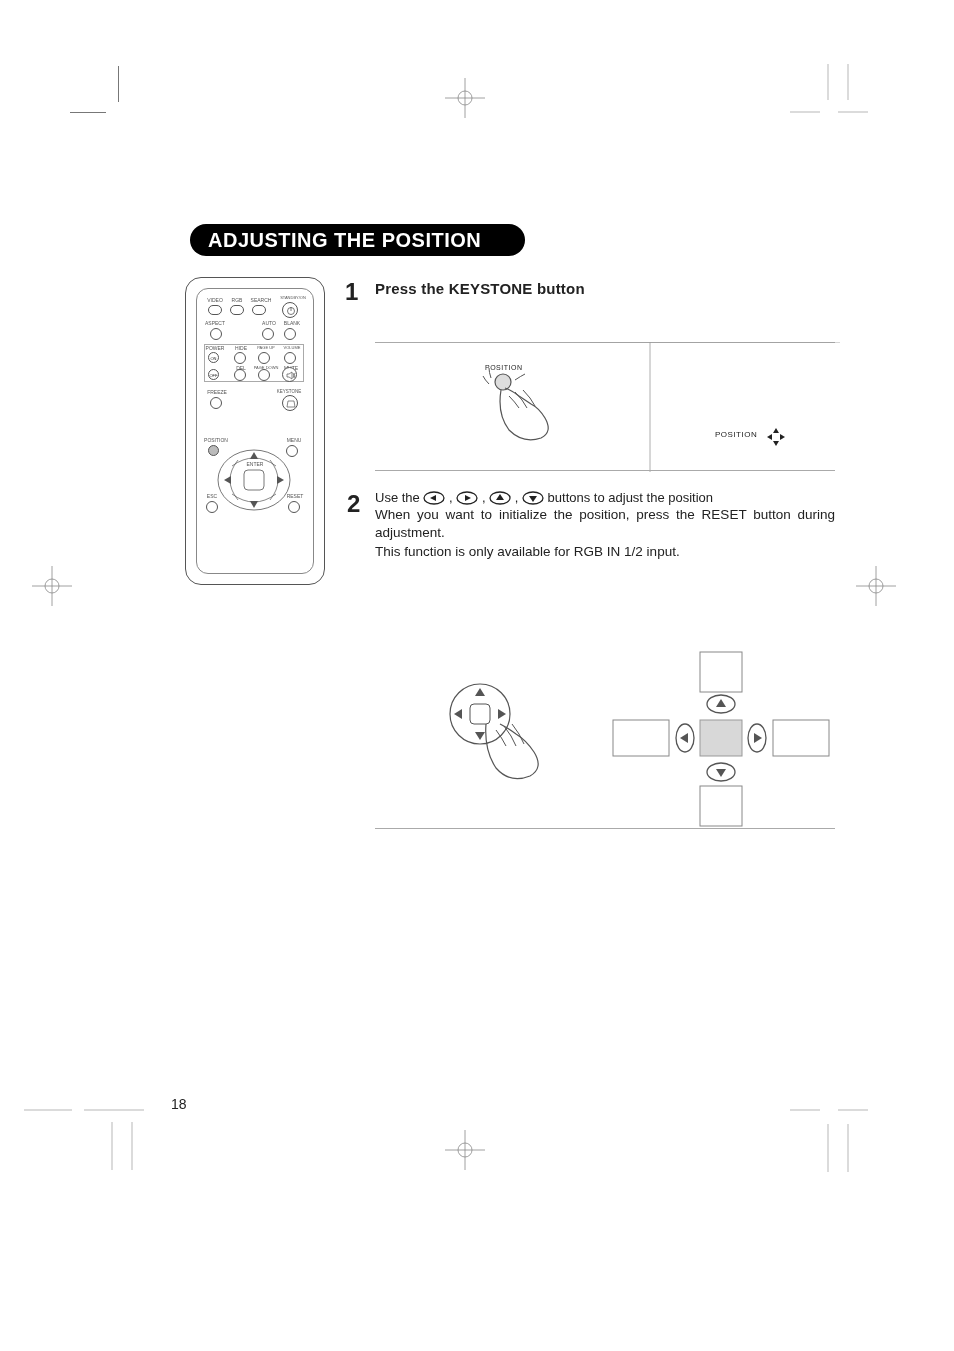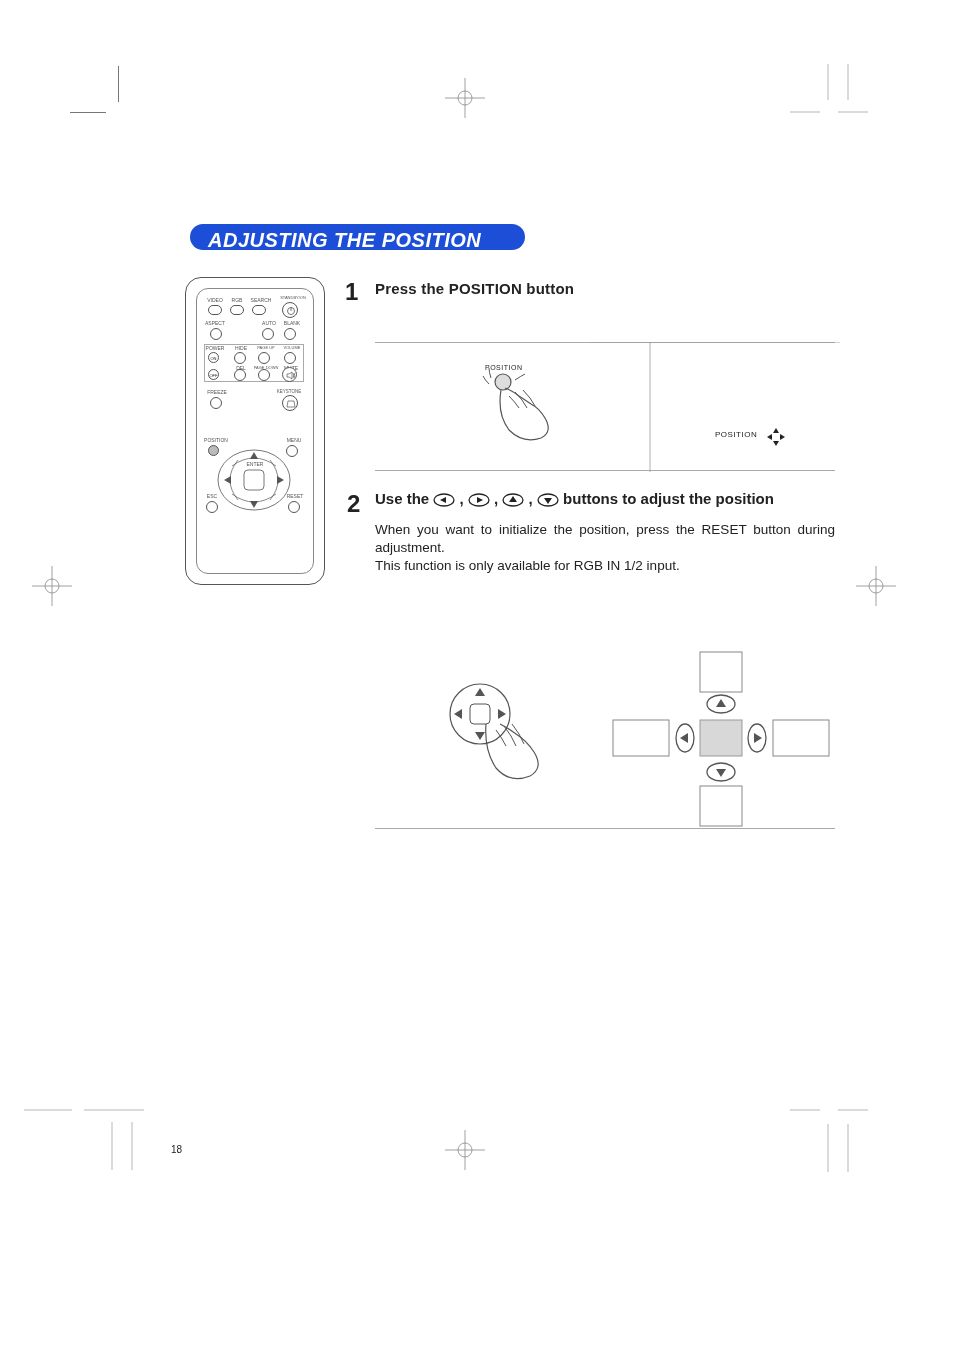--- a/index.html
+++ b/index.html
@@ -13,30 +13,29 @@
   }
   .page {
     position: absolute;
     left: 75px; top: 60px;
     width: 804px; height: 1231px;
   }
   .reg-mark { position: absolute; }
   .title-bar {
     position: absolute;
     left: 115px; top: 164px;
-    width: 335px; height: 26px;
-    background: #1d4ed8;
+    width: 335px; height: 32px;
+    background: #000000;
     border-radius: 16px;
     color: #fff;
     font-weight: bold;
     font-size: 20px;
     letter-spacing: 0.5px;
     padding-left: 18px;
     line-height: 32px;
-    font-style: italic;
   }
   .remote {
     position: absolute;
     left: 110px; top: 217px;
     width: 140px; height: 308px;
   }
   .remote-body {
     width: 140px; height: 308px;
     border: 1.2px solid #555;
     border-radius: 16px;
@@ -69,29 +68,29 @@
   .illus1 {
     position: absolute;
     left: 370px; top: 300px;
     width: 160px; height: 90px;
   }
   .pos-label-box { position: absolute; left: 640px; top: 370px; font-size: 8px; letter-spacing: 0.5px; }
   .pos-arrows { position: absolute; left: 690px; top: 366px; }
   .hr2 { top: 410px; }
   .step2-num { left: 272px; top: 430px; }
   .step2-block { position: absolute; left: 300px; top: 430px; width: 460px; }
-  .step2-head { font-weight: 700; font-size: 15px; line-height: 1.25; margin-bottom: 12px; }
+  .step2-head { font-weight: 400; font-size: 13px; line-height: 1.25; margin-bottom: 0; }
   .dir-btn-inline {
     display: inline-block;
     vertical-align: -3px;
   }
   .illus2 { position: absolute; left: 345px; top: 608px; width: 160px; height: 130px; }
   .illus3 { position: absolute; left: 530px; top: 588px; width: 230px; height: 180px; }
   .hr3 { top: 768px; }
-  .pgnum { position: absolute; left: 96px; top: 1084px; font-size: 10px; }
+  .pgnum { position: absolute; left: 96px; top: 1036px; font-size: 14px; }
   
   .cm { position: absolute; }
   .cm.h { width: 36px; height: 0; border-top: 0.6px solid #777; }
   .cm.v { width: 0; height: 36px; border-left: 0.6px solid #777; }
 </style>
 </head>
 <body>
 
 <div class="cm h" style="left:70px; top:112px;"></div>
 <div class="cm v" style="left:118px; top:66px;"></div>
@@ -226,21 +225,21 @@
       </svg>
       <div class="rb-label" style="left:18px; top:216px; width:16px;">ESC</div>
       <div class="rb-label" style="left:98px; top:216px; width:22px;">RESET</div>
       <div class="rb small" style="left:20px; top:223px;"></div>
       <div class="rb small" style="left:102px; top:223px;"></div>
     </div>
   </div>
 
   <div class="step-num step1-num">1</div>
   <div class="step1-block">
-    <div class="step-head">Press the POSITION button</div>
+    <div class="step-head">Press the KEYSTONE button</div>
   </div>
   <div class="hr-step hr1"></div>
 
   <div class="illus1">
     <div style="position:absolute; left:40px; top:4px; font-size:7px; letter-spacing:0.5px;">POSITION</div>
     <svg width="160" height="90" viewBox="0 0 160 90">
       <circle cx="58" cy="22" r="8" stroke="#555" stroke-width="1.2" fill="#ddd"></circle>
       <path d="M 56 30 Q 52 54 64 70 Q 78 84 96 78 Q 108 72 100 58 Q 94 48 86 44 Q 80 40 74 36 Q 66 30 60 28" stroke="#555" stroke-width="1.2" fill="none"></path>
       <path d="M 64 36 Q 70 42 74 48" stroke="#555" stroke-width="1" fill="none"></path>
       <path d="M 70 32 Q 78 40 82 48" stroke="#555" stroke-width="1" fill="none"></path>

